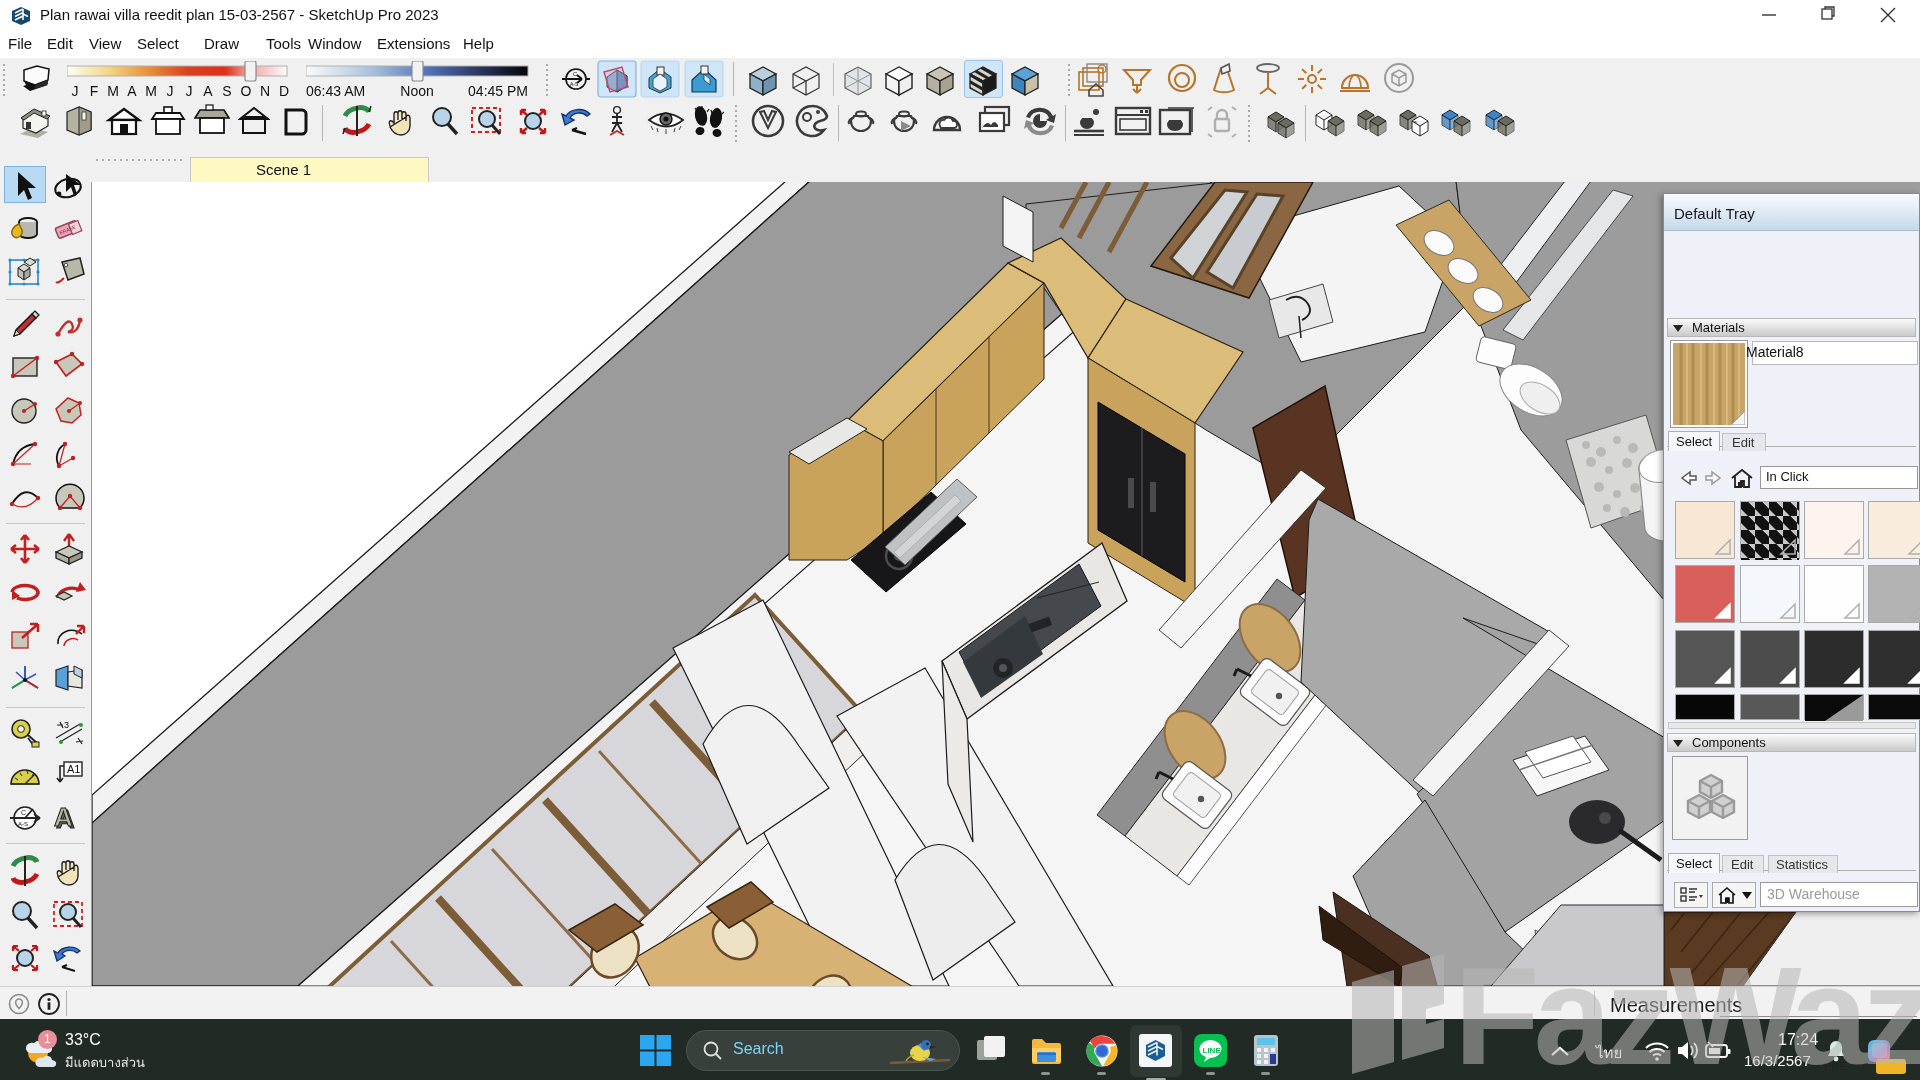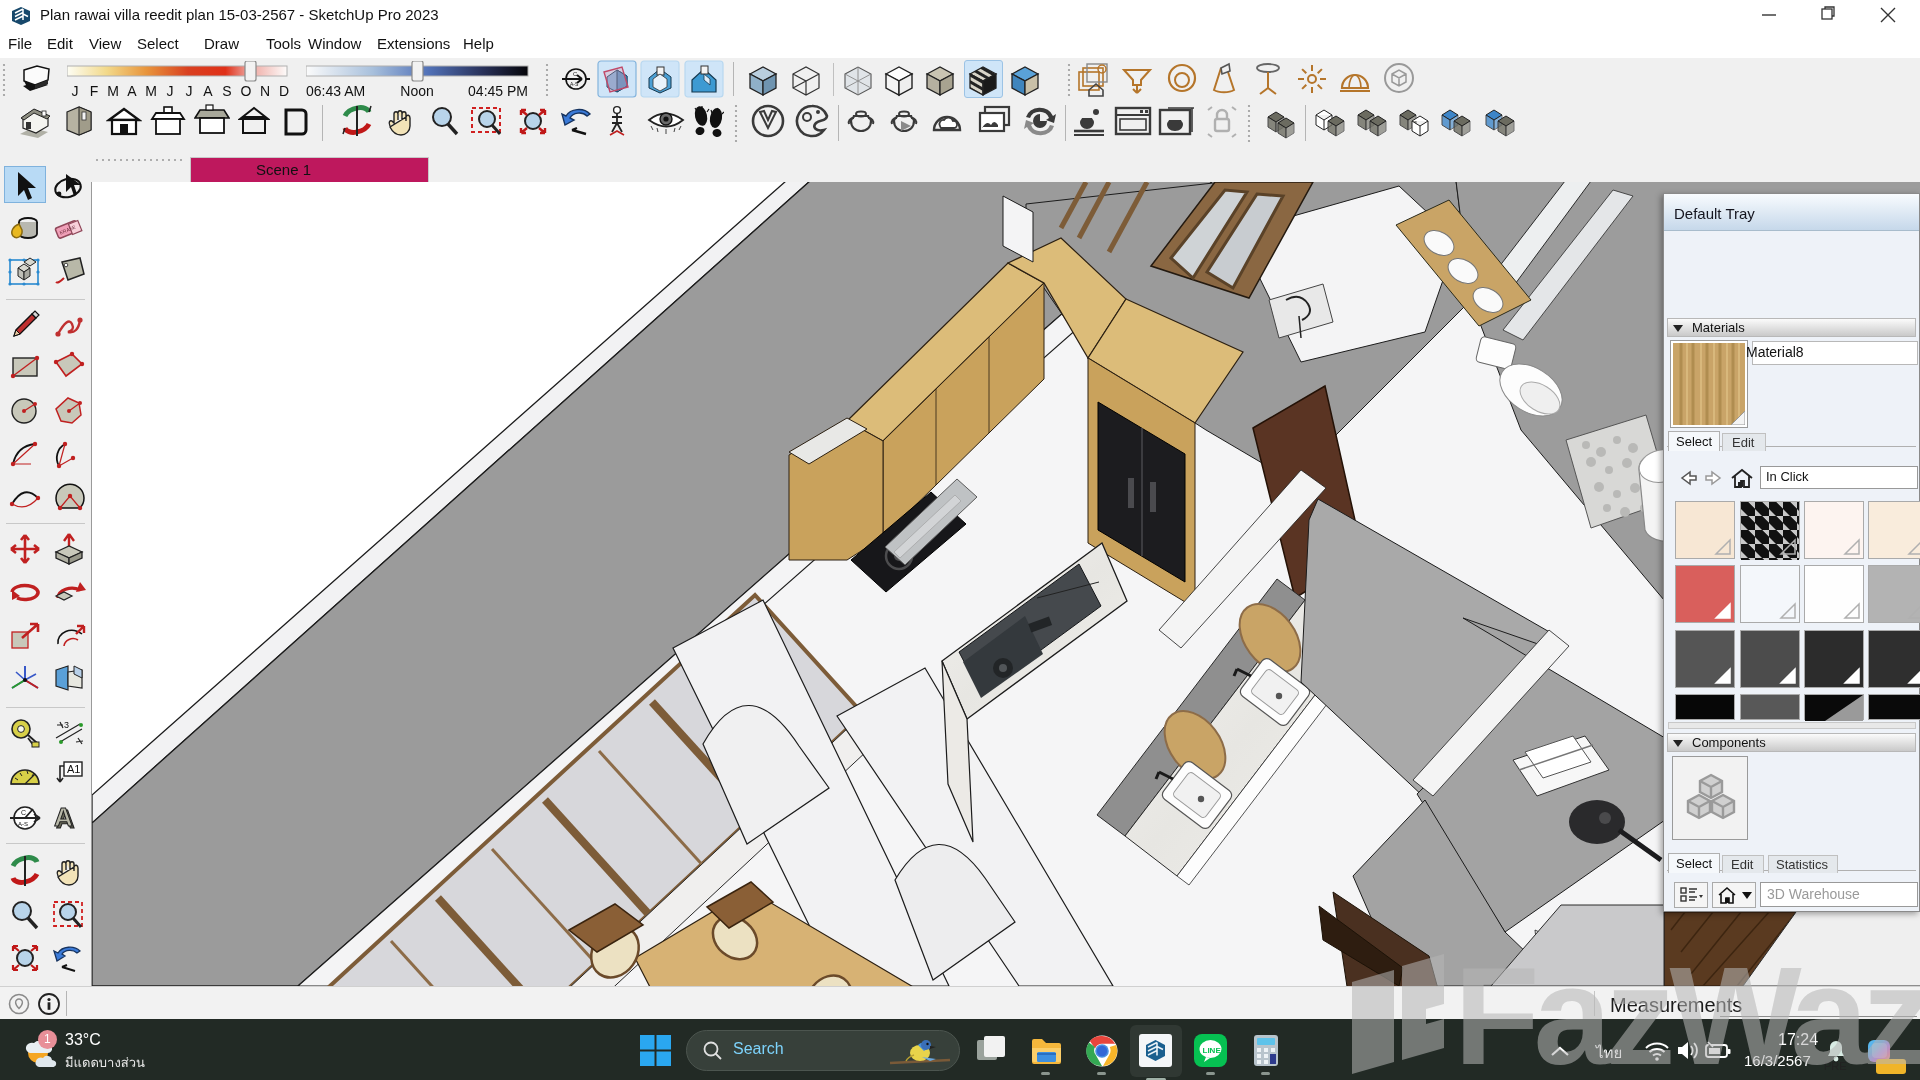--- a/index.html
+++ b/index.html
@@ -6,21 +6,21 @@
     font-family:"Liberation Sans",sans-serif;background:#f0f0f0;}
   .abs{position:absolute;}
   #titlebar{position:absolute;left:0;top:0;width:1920px;height:30px;background:#ffffff;}
   #titletext{position:absolute;left:40px;top:6px;font-size:15px;color:#111;}
   #menubar{position:absolute;left:0;top:30px;width:1920px;height:28px;background:#ffffff;}
   .mi{position:absolute;top:5px;font-size:15px;color:#111;}
   #tb1{position:absolute;left:0;top:0;width:0;height:0;overflow:visible;}
   #tb2{position:absolute;left:0;top:0;width:0;height:0;overflow:visible;}
   #palette{position:absolute;left:0;top:147px;width:91px;height:839px;background:#f0f0f0;}
   #scenebar{position:absolute;left:91px;top:147px;width:1829px;height:35px;background:#f0f0f0;}
-  #scenetab{position:absolute;left:99px;top:10px;width:237px;height:25px;background:#be185d;border:1px solid #c8c8c8;border-bottom:none;}
+  #scenetab{position:absolute;left:99px;top:10px;width:237px;height:25px;background:#fef9c3;border:1px solid #c8c8c8;border-bottom:none;}
   #scenetab span{position:absolute;left:65px;top:3px;font-size:15px;color:#111;}
   #viewport{position:absolute;left:91px;top:182px;width:1829px;height:804px;background:#ffffff;border-left:1px solid #9a9a9a;}
   #statusbar{position:absolute;left:0;top:986px;width:1920px;height:33px;background:#f2f2f2;border-top:1px solid #d0d0d0;}
   #statustext{position:absolute;left:74px;top:7px;font-size:16px;color:#1b1b1b;}
   #measuretext{position:absolute;left:1610px;top:7px;font-size:20px;color:#1b1b1b;}
   #taskbar{position:absolute;left:0;top:1019px;width:1920px;height:61px;background:#222a25;}
   #tray{position:absolute;left:1663px;top:193px;width:257px;height:719px;background:#eef2f8;
     border:1px solid #8a8a8a;box-shadow:-2px 2px 6px rgba(0,0,0,0.35);box-sizing:border-box;}
   #watermark{position:absolute;left:0;top:0;width:1920px;height:1080px;pointer-events:none;}
 </style>

